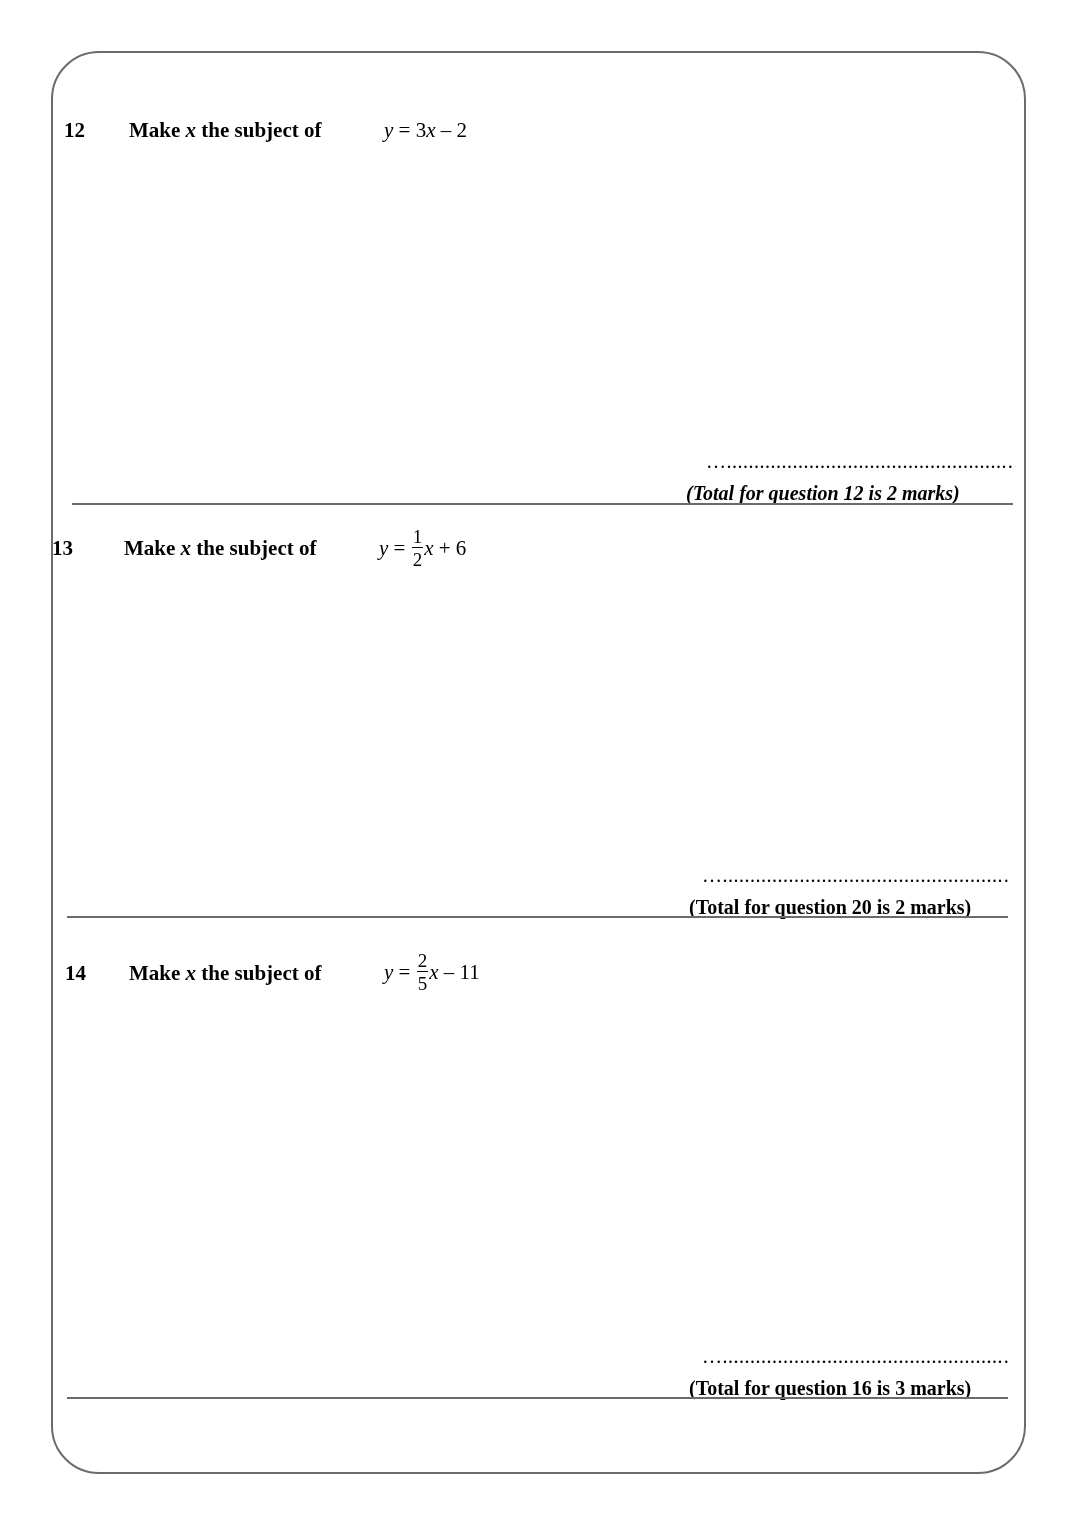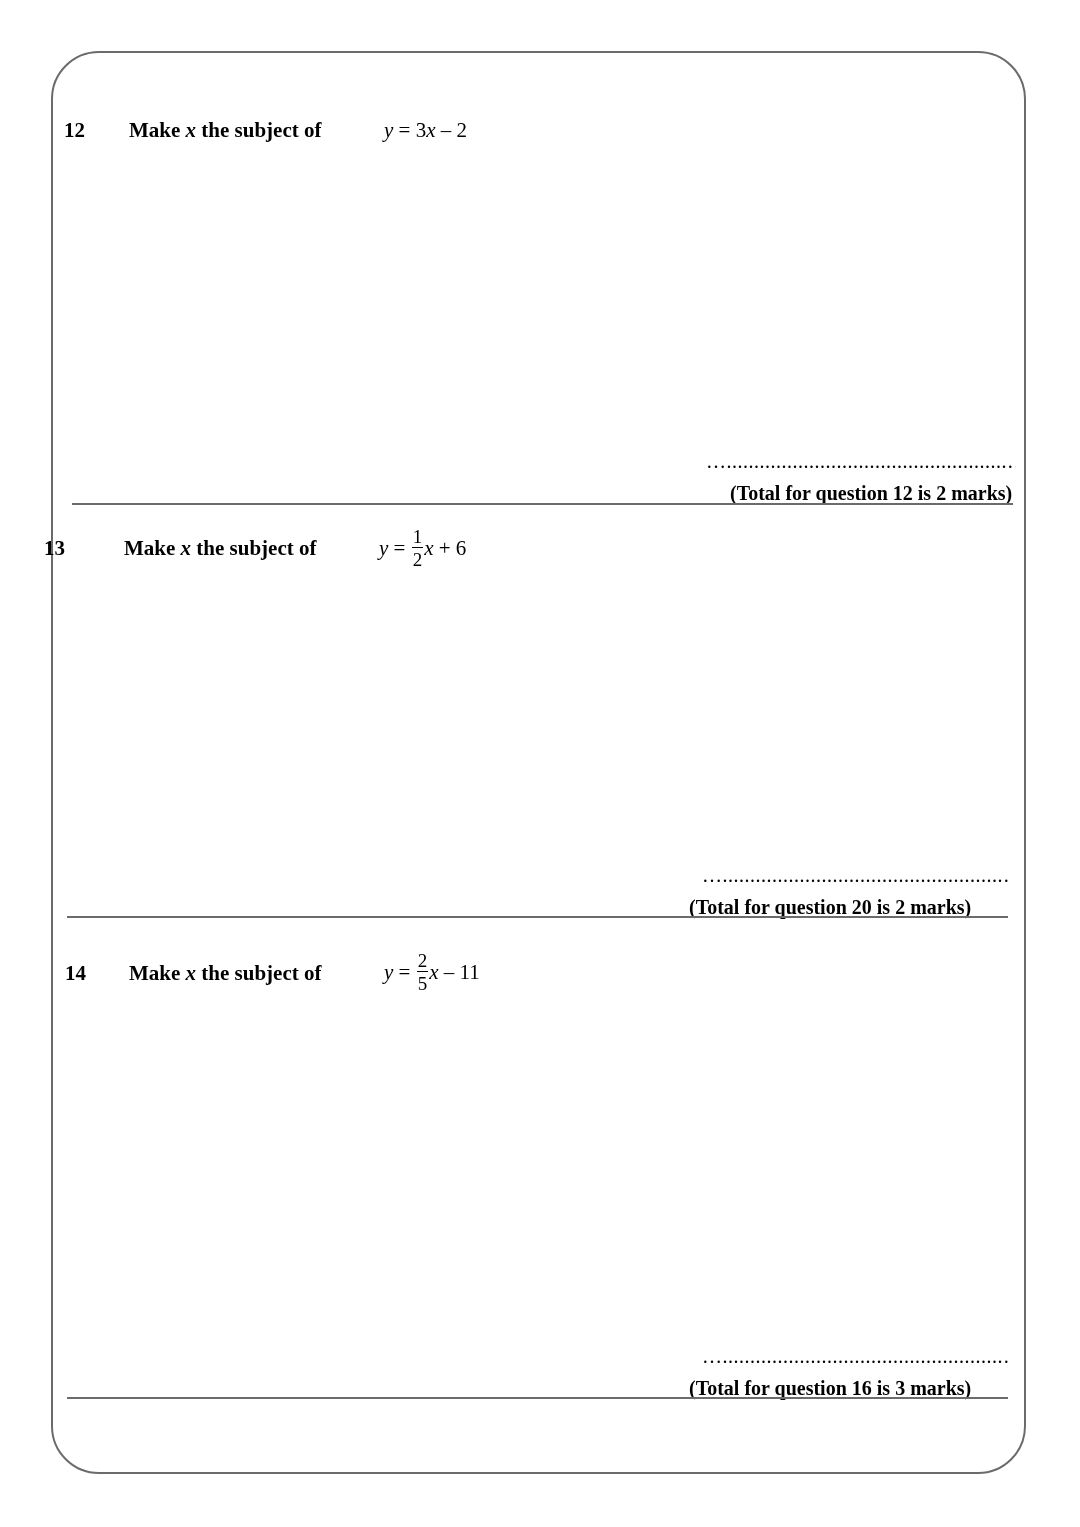--- a/index.html
+++ b/index.html
@@ -28,26 +28,26 @@
   <span class="q qnum" style="left:64px; top:120px;text-align:center;">12</span>
   <span class="q qtext" style="left:129px; top:120px;"><span>Make </span><i>x</i><span> the subject of</span></span>
   <span class="q eq" style="left:384px; top:120px;">
       <i>y</i>
       <span style="white-space:pre"> = </span>
       <span>3</span>
       <i>x</i>
       <span style="white-space:pre"> – 2</span>
     </span>
   <div class="dots" style="left:706px; top:450px; width:310px;">…...................................................…</div>
-  <div class="total" style="left:730px; top:482px;">(Total for question 12 is 2 marks)</div>
+  <div class="total" style="left:686px; top:482px;font-style:italic;">(Total for question 12 is 2 marks)</div>
   <div class="rule" style="left:72px; top:503px; width:941px;"></div>
 </div>
 
 <div>
-  <span class="q qnum" style="left:44px; top:538px;font-family:Liberation Serif, serif;">13</span>
+  <span class="q qnum" style="left:52px; top:538px;font-family:Liberation Serif, serif;">13</span>
   <span class="q qtext" style="left:124px; top:538px;"><span>Make </span><i>x</i><span> the subject of</span></span>
   <span class="q eq" style="left:379px; top:527px;">
       <i>y</i>
       <span style="white-space:pre"> = </span>
       <span class="frac">
         <span class="num">1</span>
         <span class="den">2</span>
       </span>
       <i>x</i>
       <span style="white-space:pre"> + 6</span>

